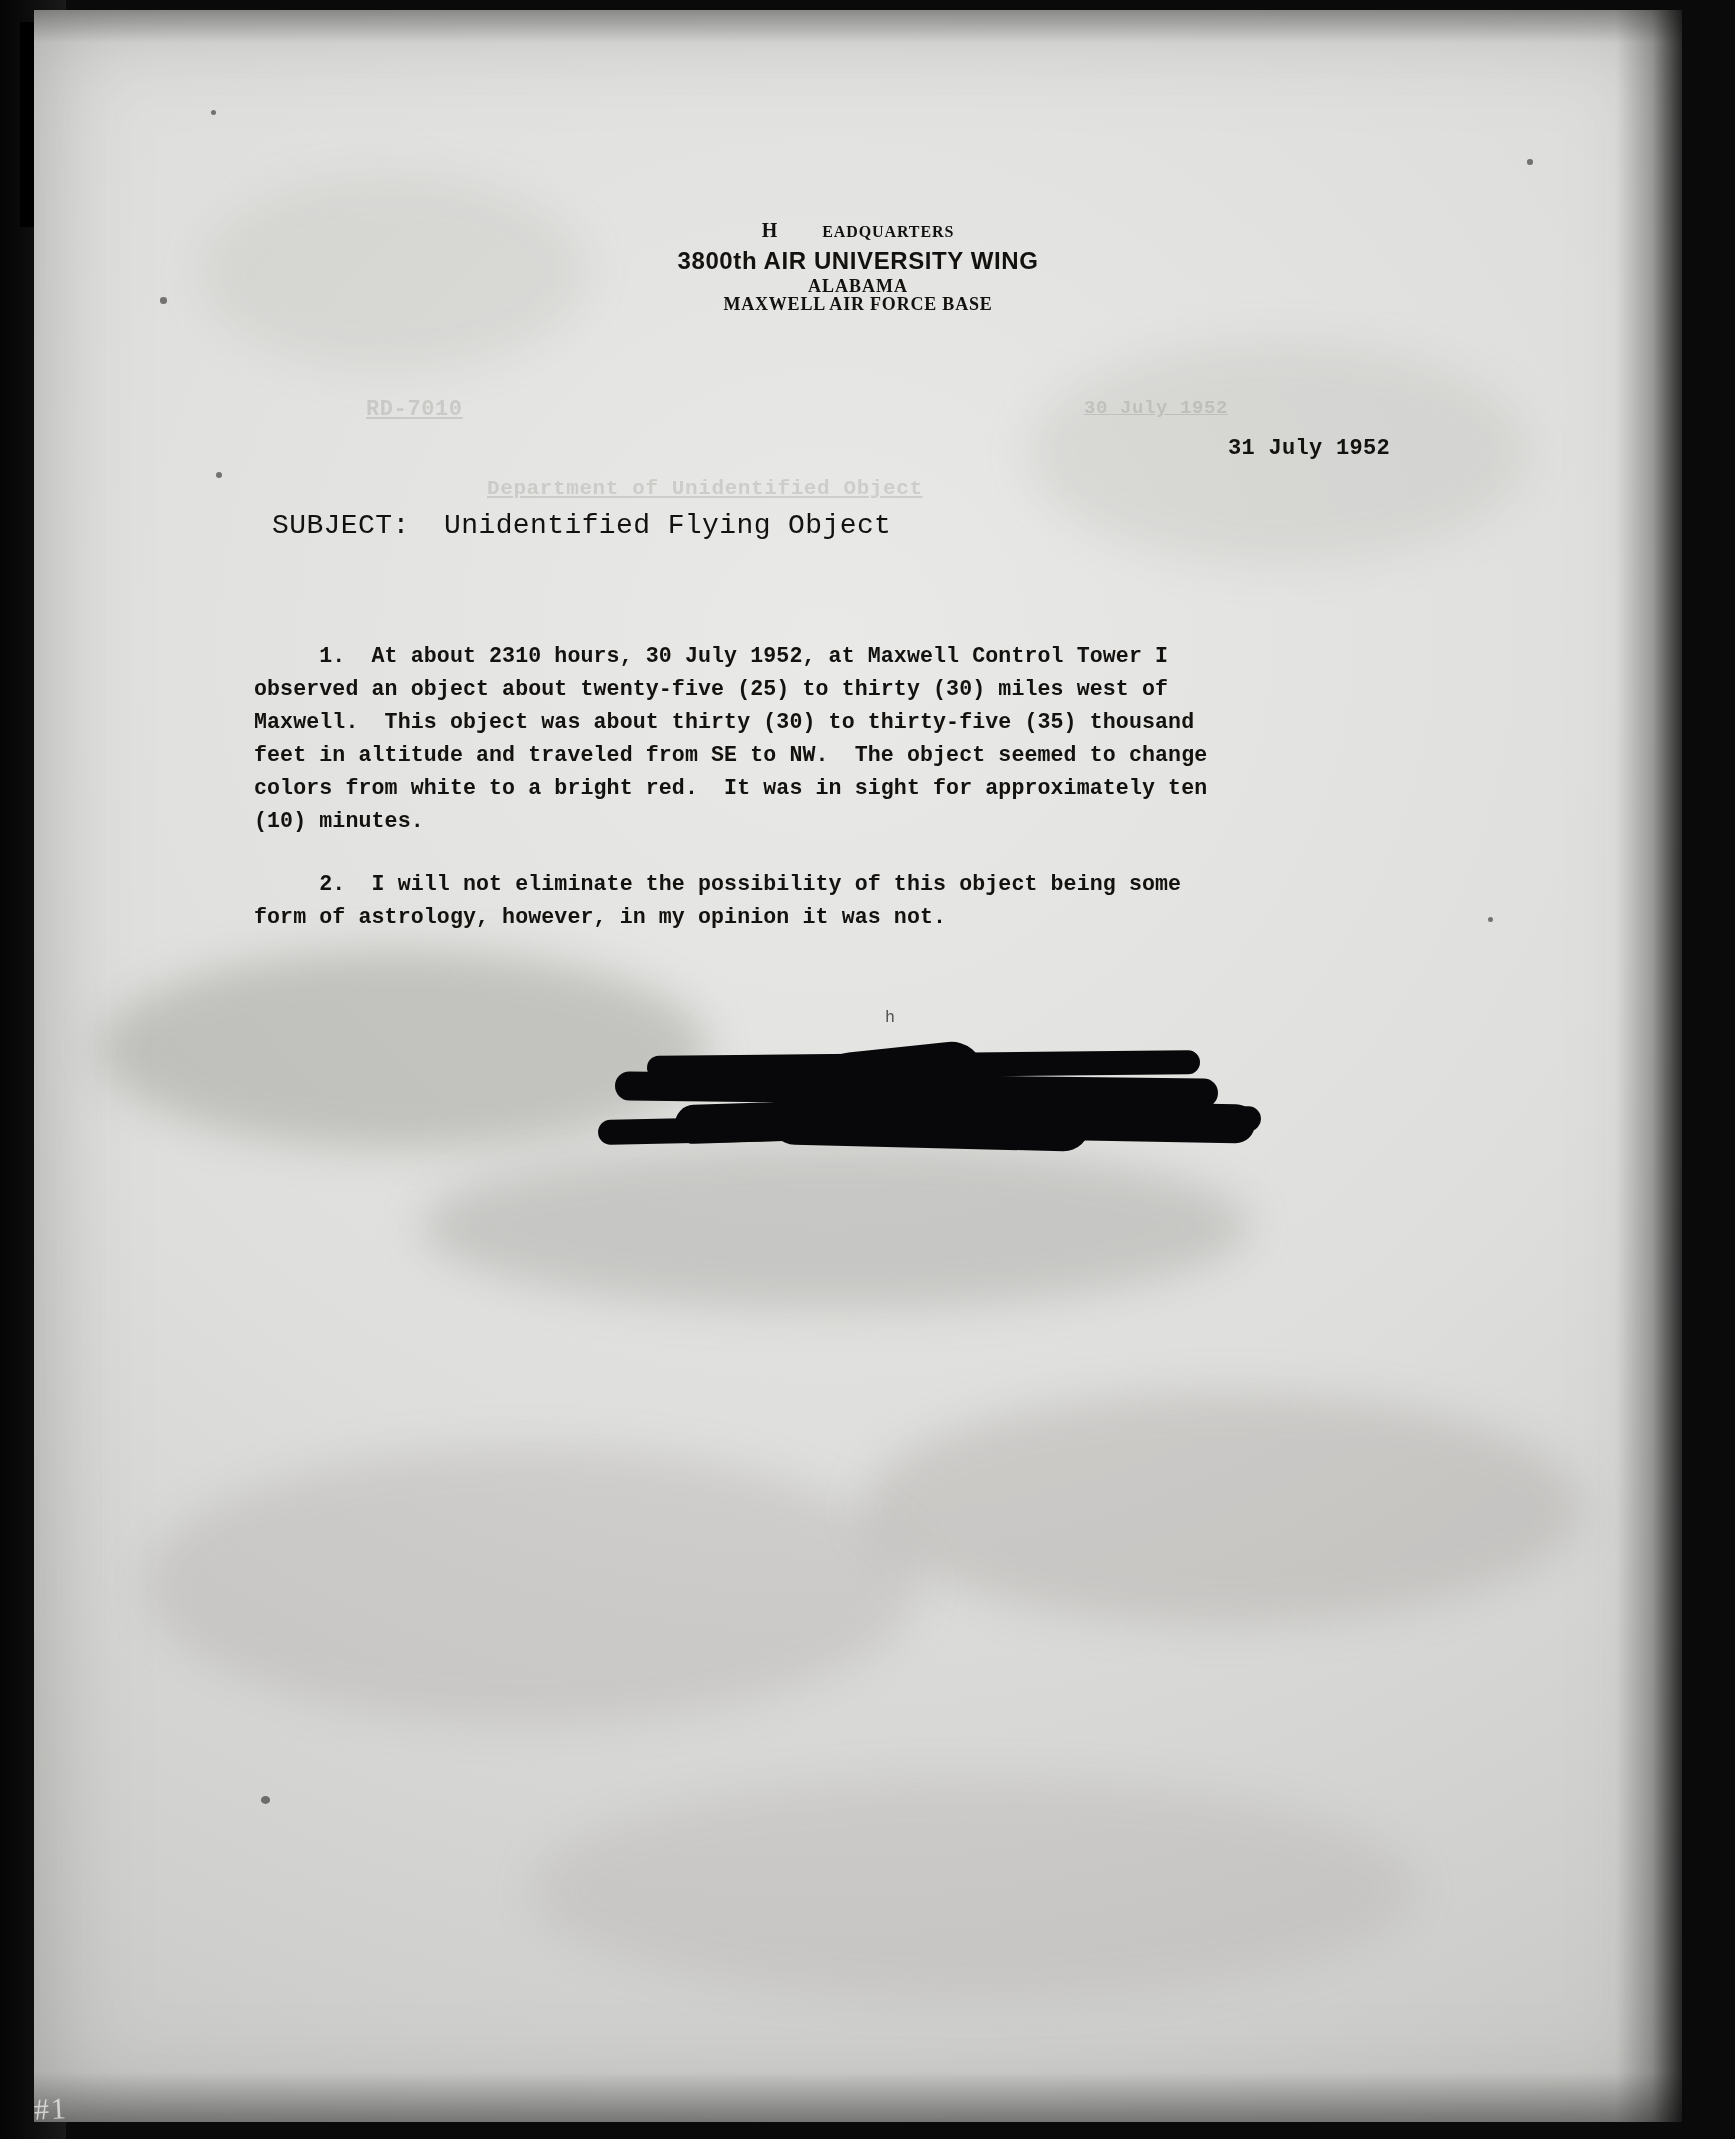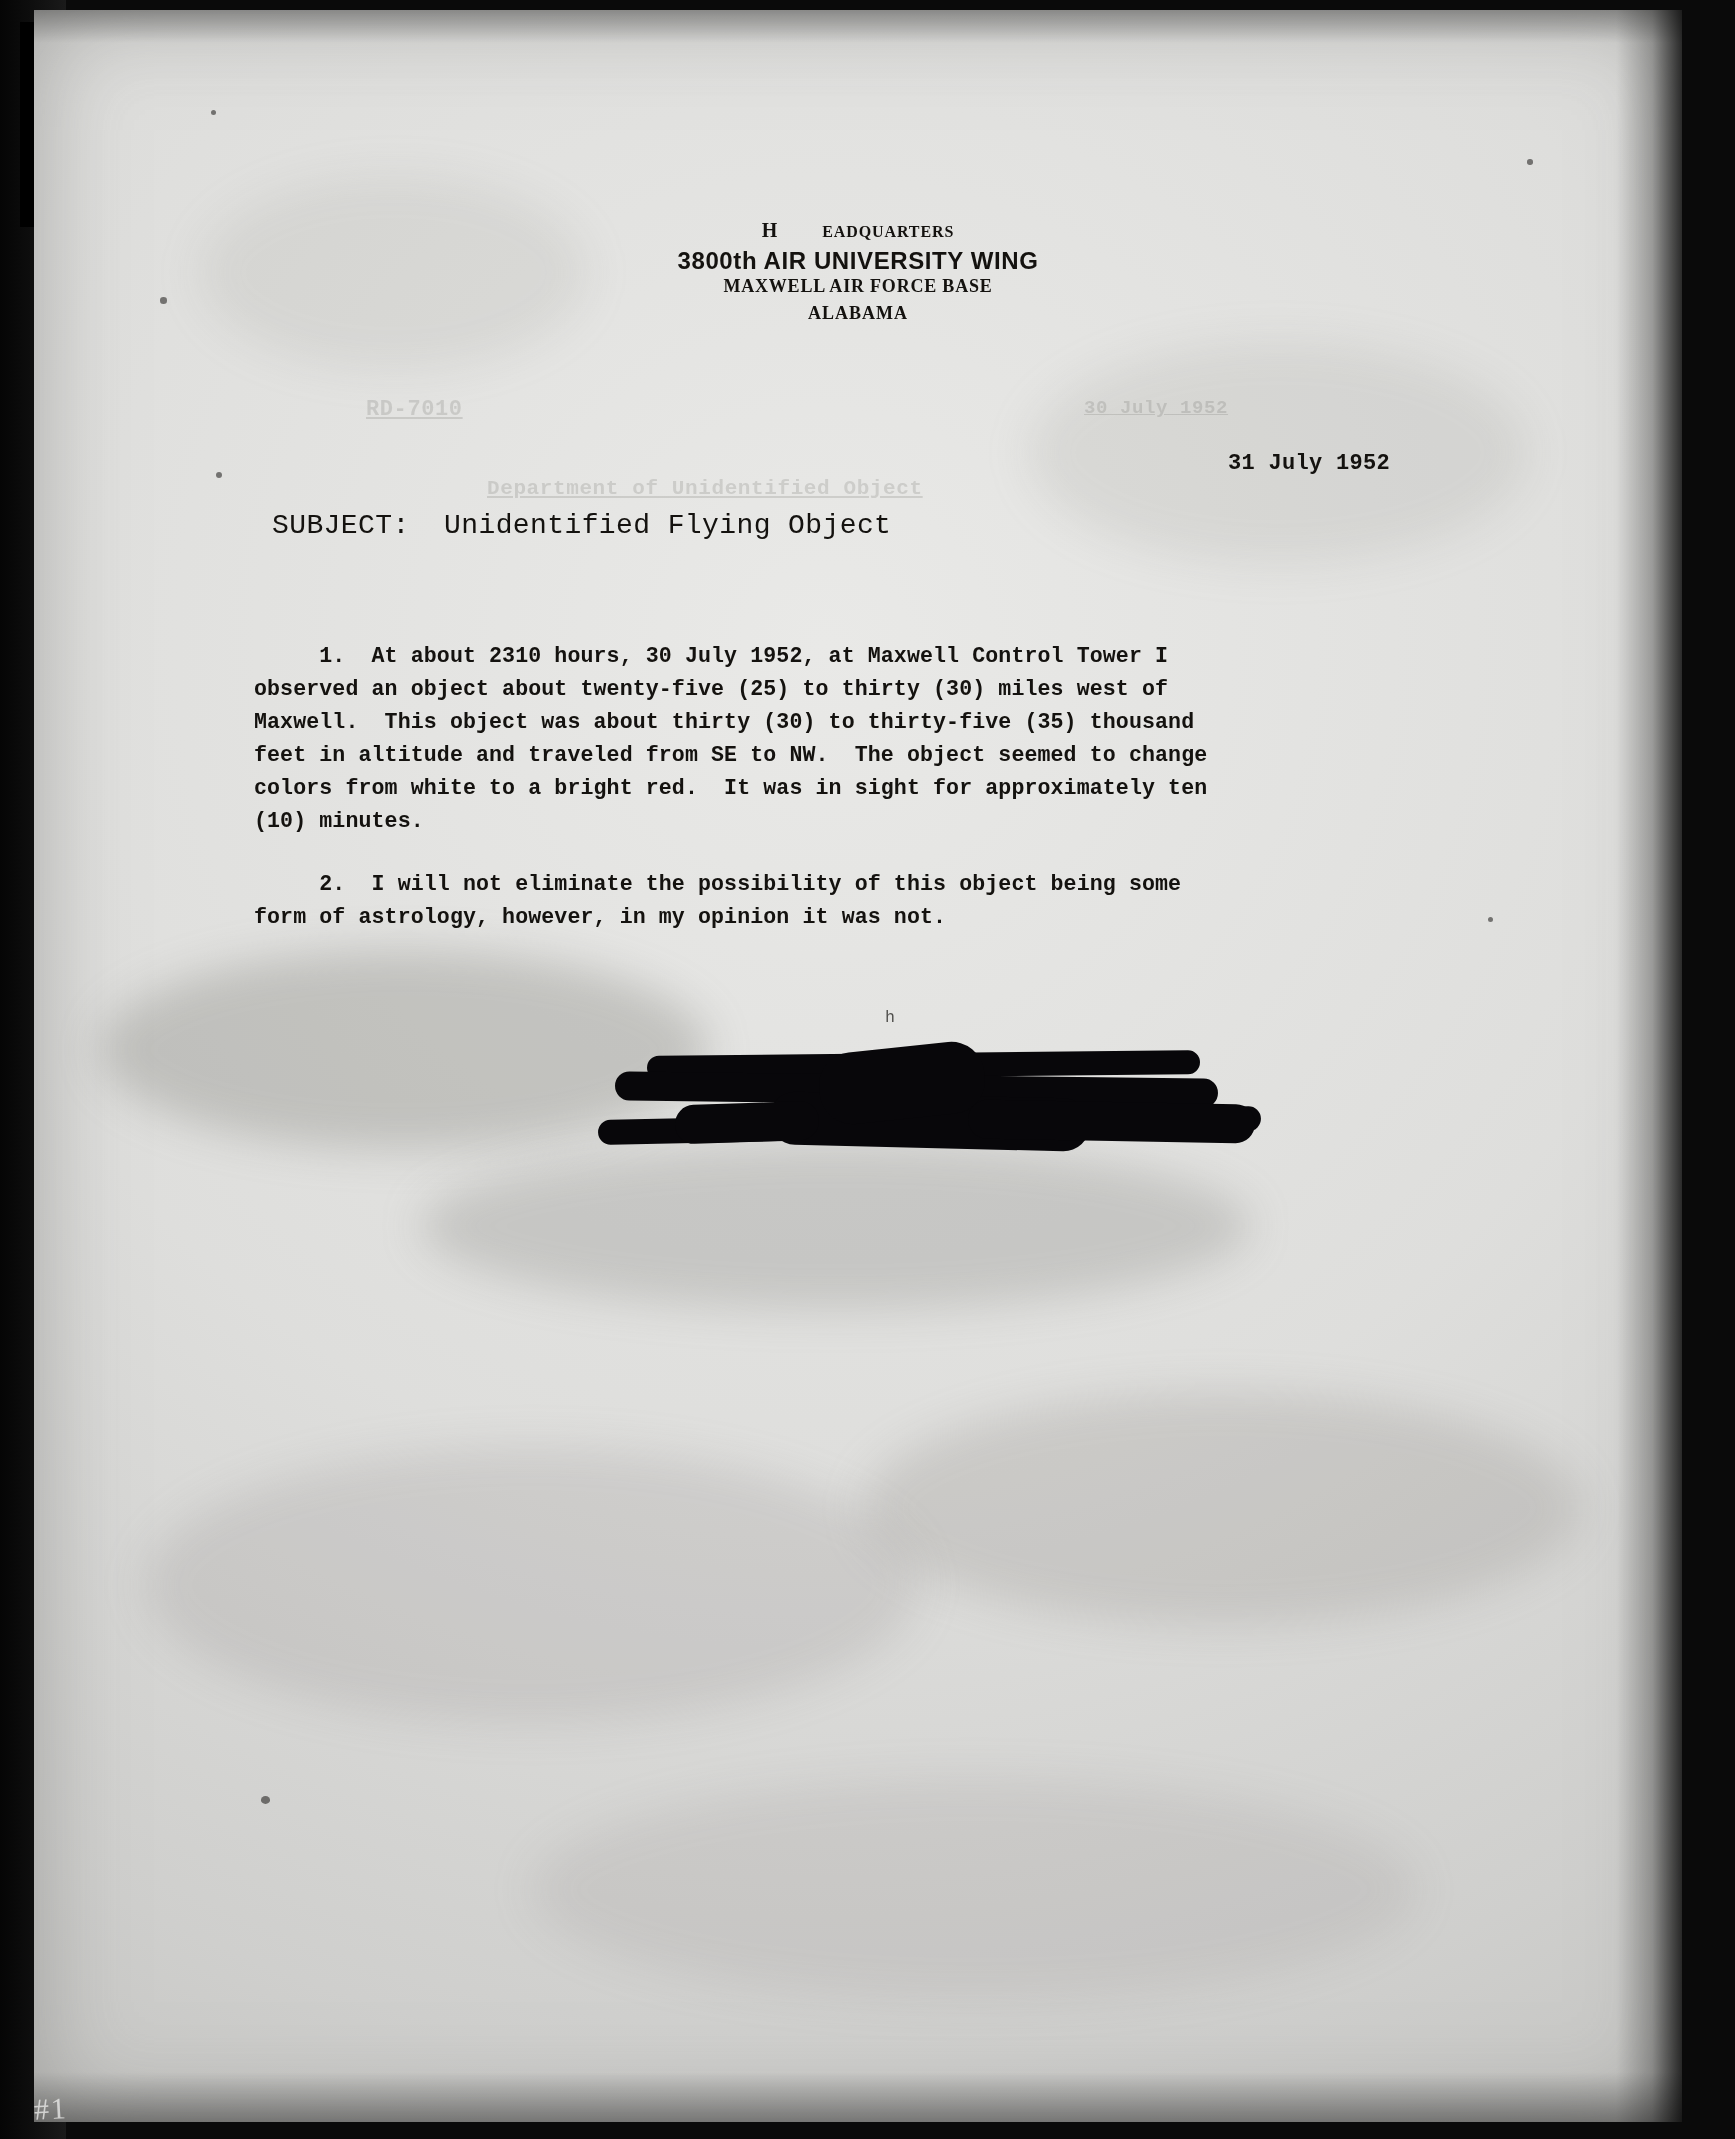--- a/index.html
+++ b/index.html
@@ -139,21 +139,21 @@
   .lh5 {
     font-family: "Liberation Serif", serif;
     font-weight: bold;
     font-size: 18px;
     letter-spacing: 1px;
   }
 
   #date-line {
     position: absolute;
     right: 292px;
-    top: 441px;
+    top: 426px;
     font-family: "Liberation Mono", monospace;
     font-weight: bold;
     font-size: 22px;
     letter-spacing: 0.3px;
   }
 
   #subject-line {
     position: absolute;
     left: 238px;
     top: 500px;
@@ -259,22 +259,22 @@
     <div class="speck" style="left:182px; top:462px; width:6px; height:6px;"></div>
     <div class="speck" style="left:227px; top:1786px; width:8.8px; height:7.7px;"></div>
     <div class="speck" style="left:1493px; top:149px; width:5.5px; height:5.5px;"></div>
     <div class="speck" style="left:1454px; top:907px; width:5px; height:5px;"></div>
 
     <div id="content">
 
       <div class="letterhead">
         <span class="lh-line lh2"><span>H</span><span class="small-caps">EADQUARTERS</span></span>
         <span class="lh-line lh3">3800th AIR UNIVERSITY WING</span>
+        <span class="lh-line lh5">ALABAMA</span>
         <span class="lh-line lh4">MAXWELL AIR FORCE BASE</span>
-        <span class="lh-line lh5">ALABAMA</span>
       </div>
 
       <div id="date-line">31 July 1952</div>
 
       <div id="subject-line">SUBJECT:  Unidentified Flying Object</div>
 
       <div class="body-para" id="para-1">     1.  At about 2310 hours, 30 July 1952, at Maxwell Control Tower I
 observed an object about twenty-five (25) to thirty (30) miles west of
 Maxwell.  This object was about thirty (30) to thirty-five (35) thousand
 feet in altitude and traveled from SE to NW.  The object seemed to change

